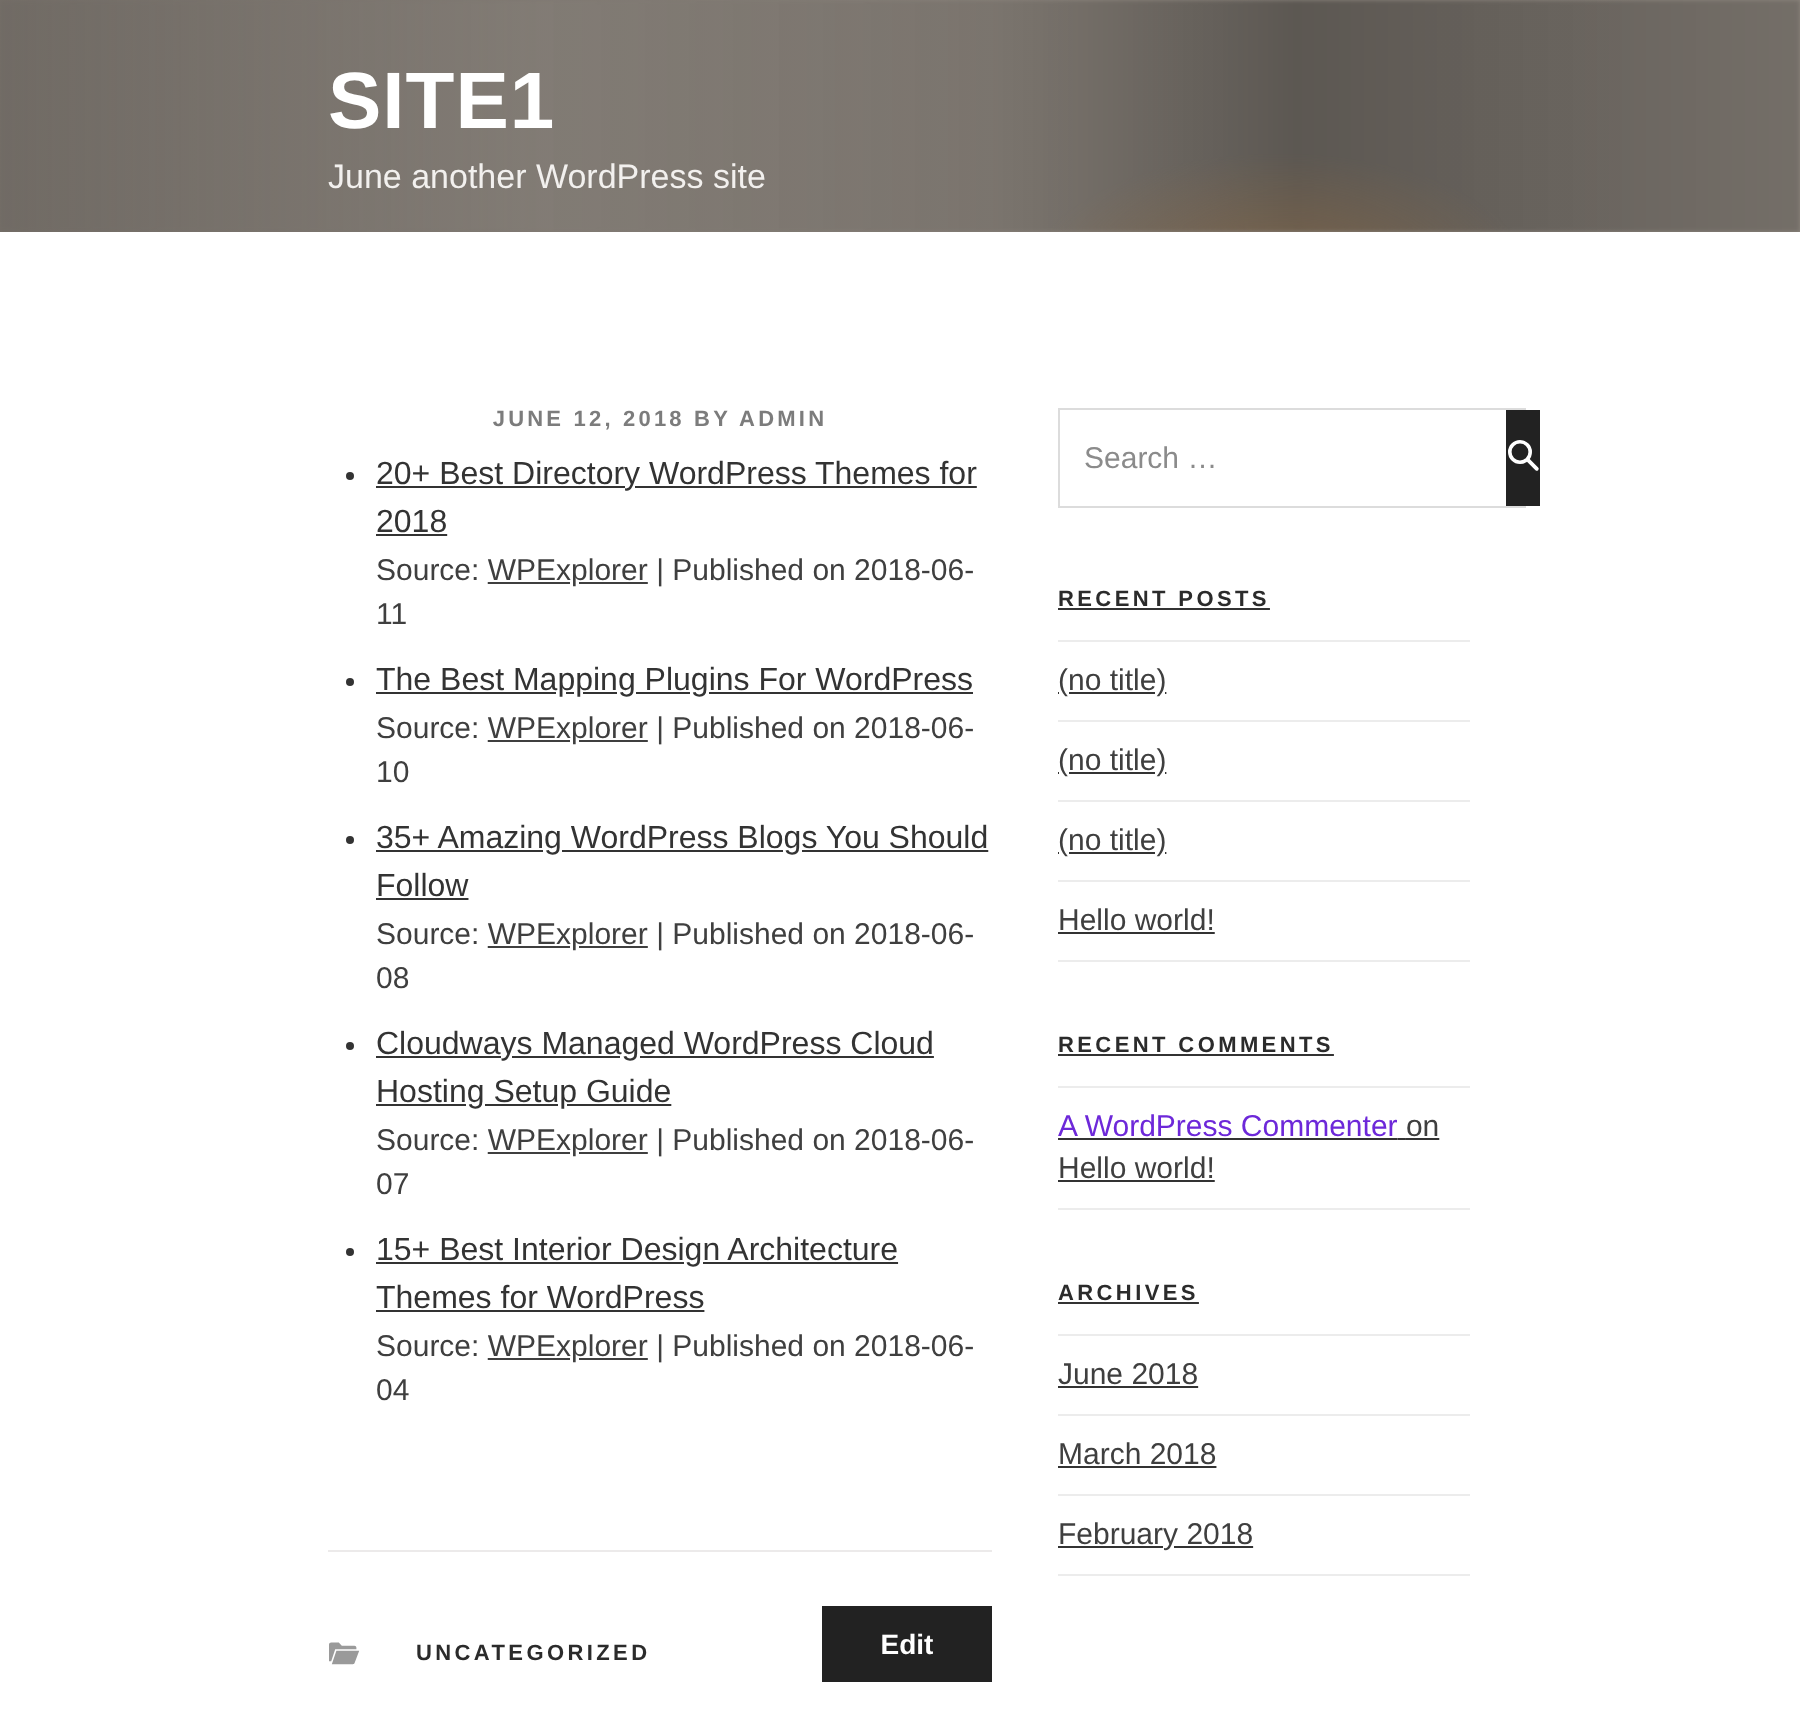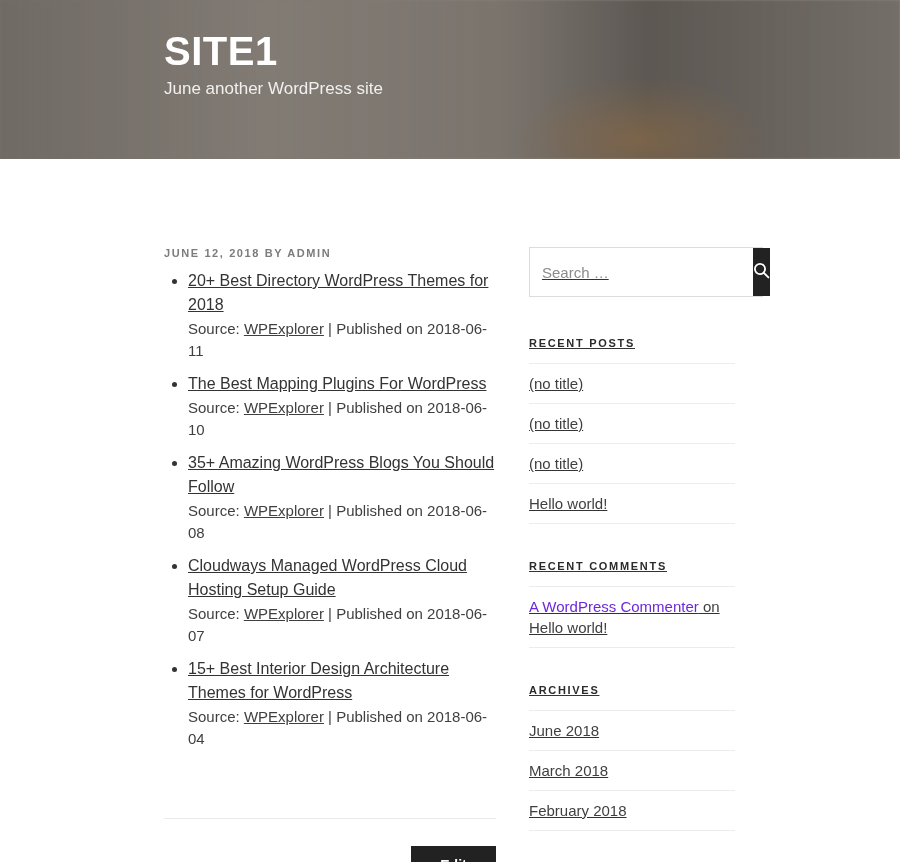--- a/index.html
+++ b/index.html
@@ -10,21 +10,21 @@
     background: #ffffff;
     font-family: "Liberation Sans", sans-serif;
     color: #333333;
     overflow: hidden;
   }
 
   
   .site-header {
     position: relative;
     width: 900px;
-    height: 159px;
+    height: 116px;
     overflow: hidden;
     background: #8e877f;
   }
   .header-photo {
     position: absolute;
     inset: 0;
     
     background:
       radial-gradient(ellipse 150px 120px at 760px 60px, #3a3b40 0%, #45464b 42%, rgba(80,78,76,0) 74%),
       radial-gradient(ellipse 120px 150px at 560px 110px, #2e2f33 0%, #3d3e42 45%, rgba(90,86,80,0) 78%),
@@ -96,20 +96,21 @@
     top: 88px;
     width: 332px;
   }
   .entry-meta-top {
     font-size: 11px;
     font-weight: bold;
     letter-spacing: 1.6px;
     color: #7c7c7c;
     text-transform: uppercase;
     margin: 0 0 10px 0;
+    text-align: center;
   }
   .entry-content ul {
     margin: 0;
     padding: 0 0 0 24px;
     list-style: disc;
   }
   .entry-content li {
     margin: 0 0 10px 0;
     padding: 0;
     font-size: 16px;
@@ -192,21 +193,20 @@
     top: 88px;
     width: 206px;
   }
   .search-form {
     display: flex;
     width: 234px;
     height: 50px;
     border: 1px solid #dcdcdc;
     background: #ffffff;
     margin-bottom: 40px;
-    text-decoration: underline;
   }
   .search-field {
     flex: 1;
     border: 0;
     outline: none;
     padding: 0 12px;
     font-size: 15px;
     color: #3f3f3f;
     font-family: "Liberation Sans", sans-serif;
     background: transparent;

